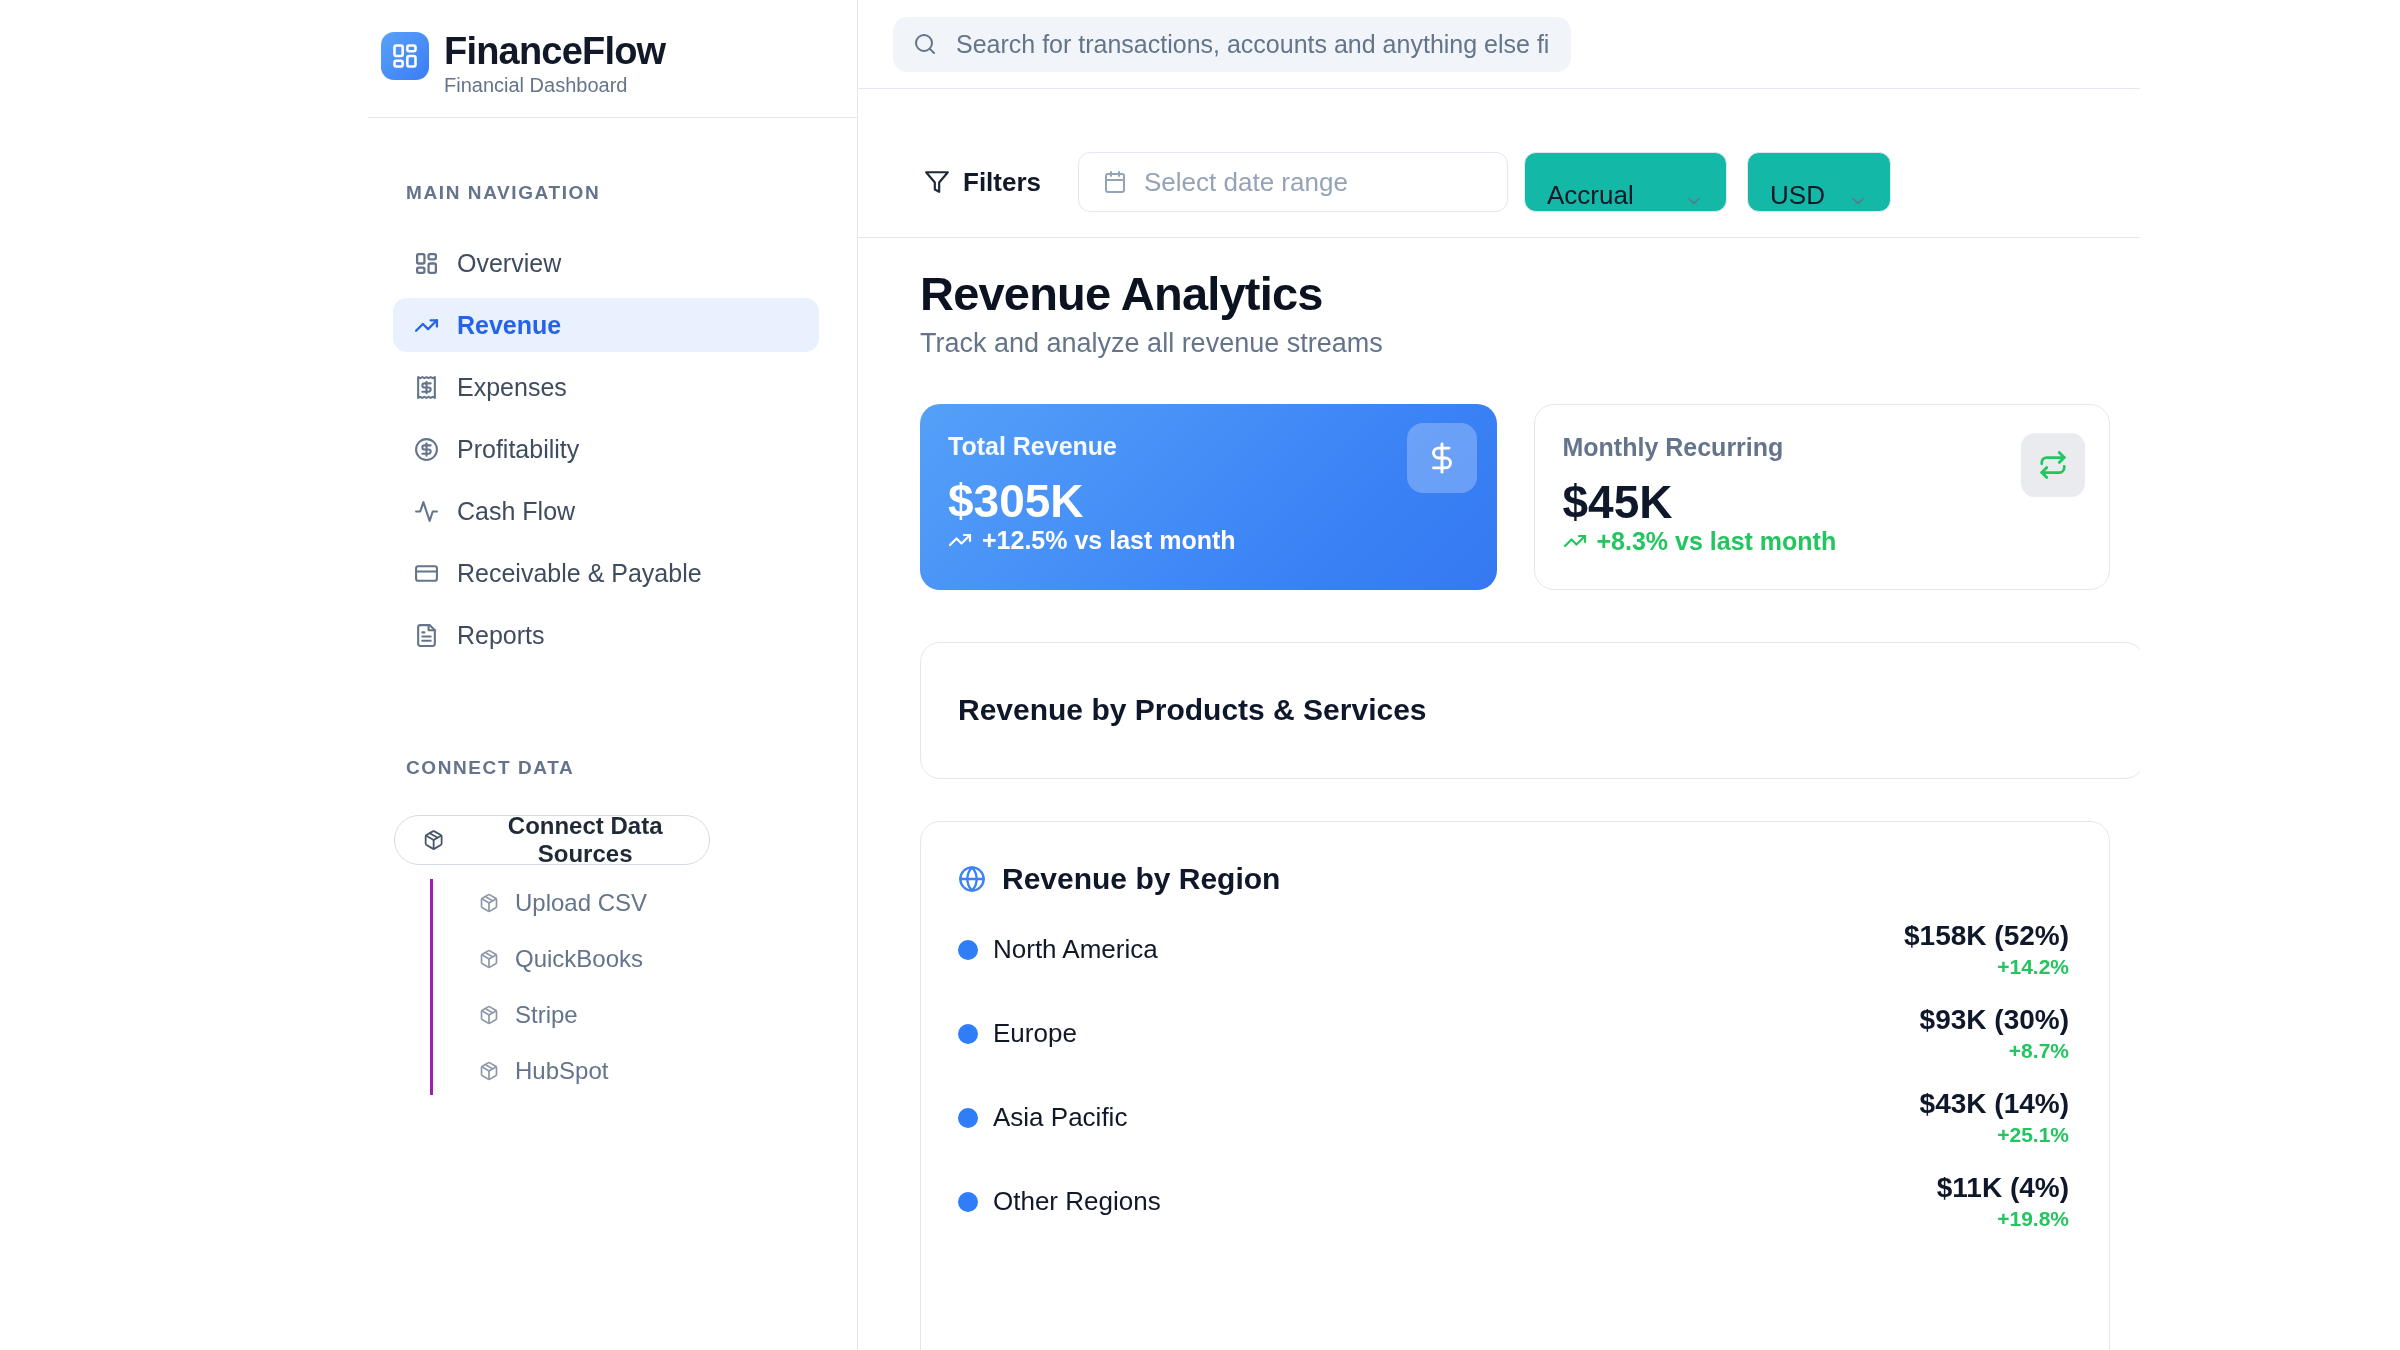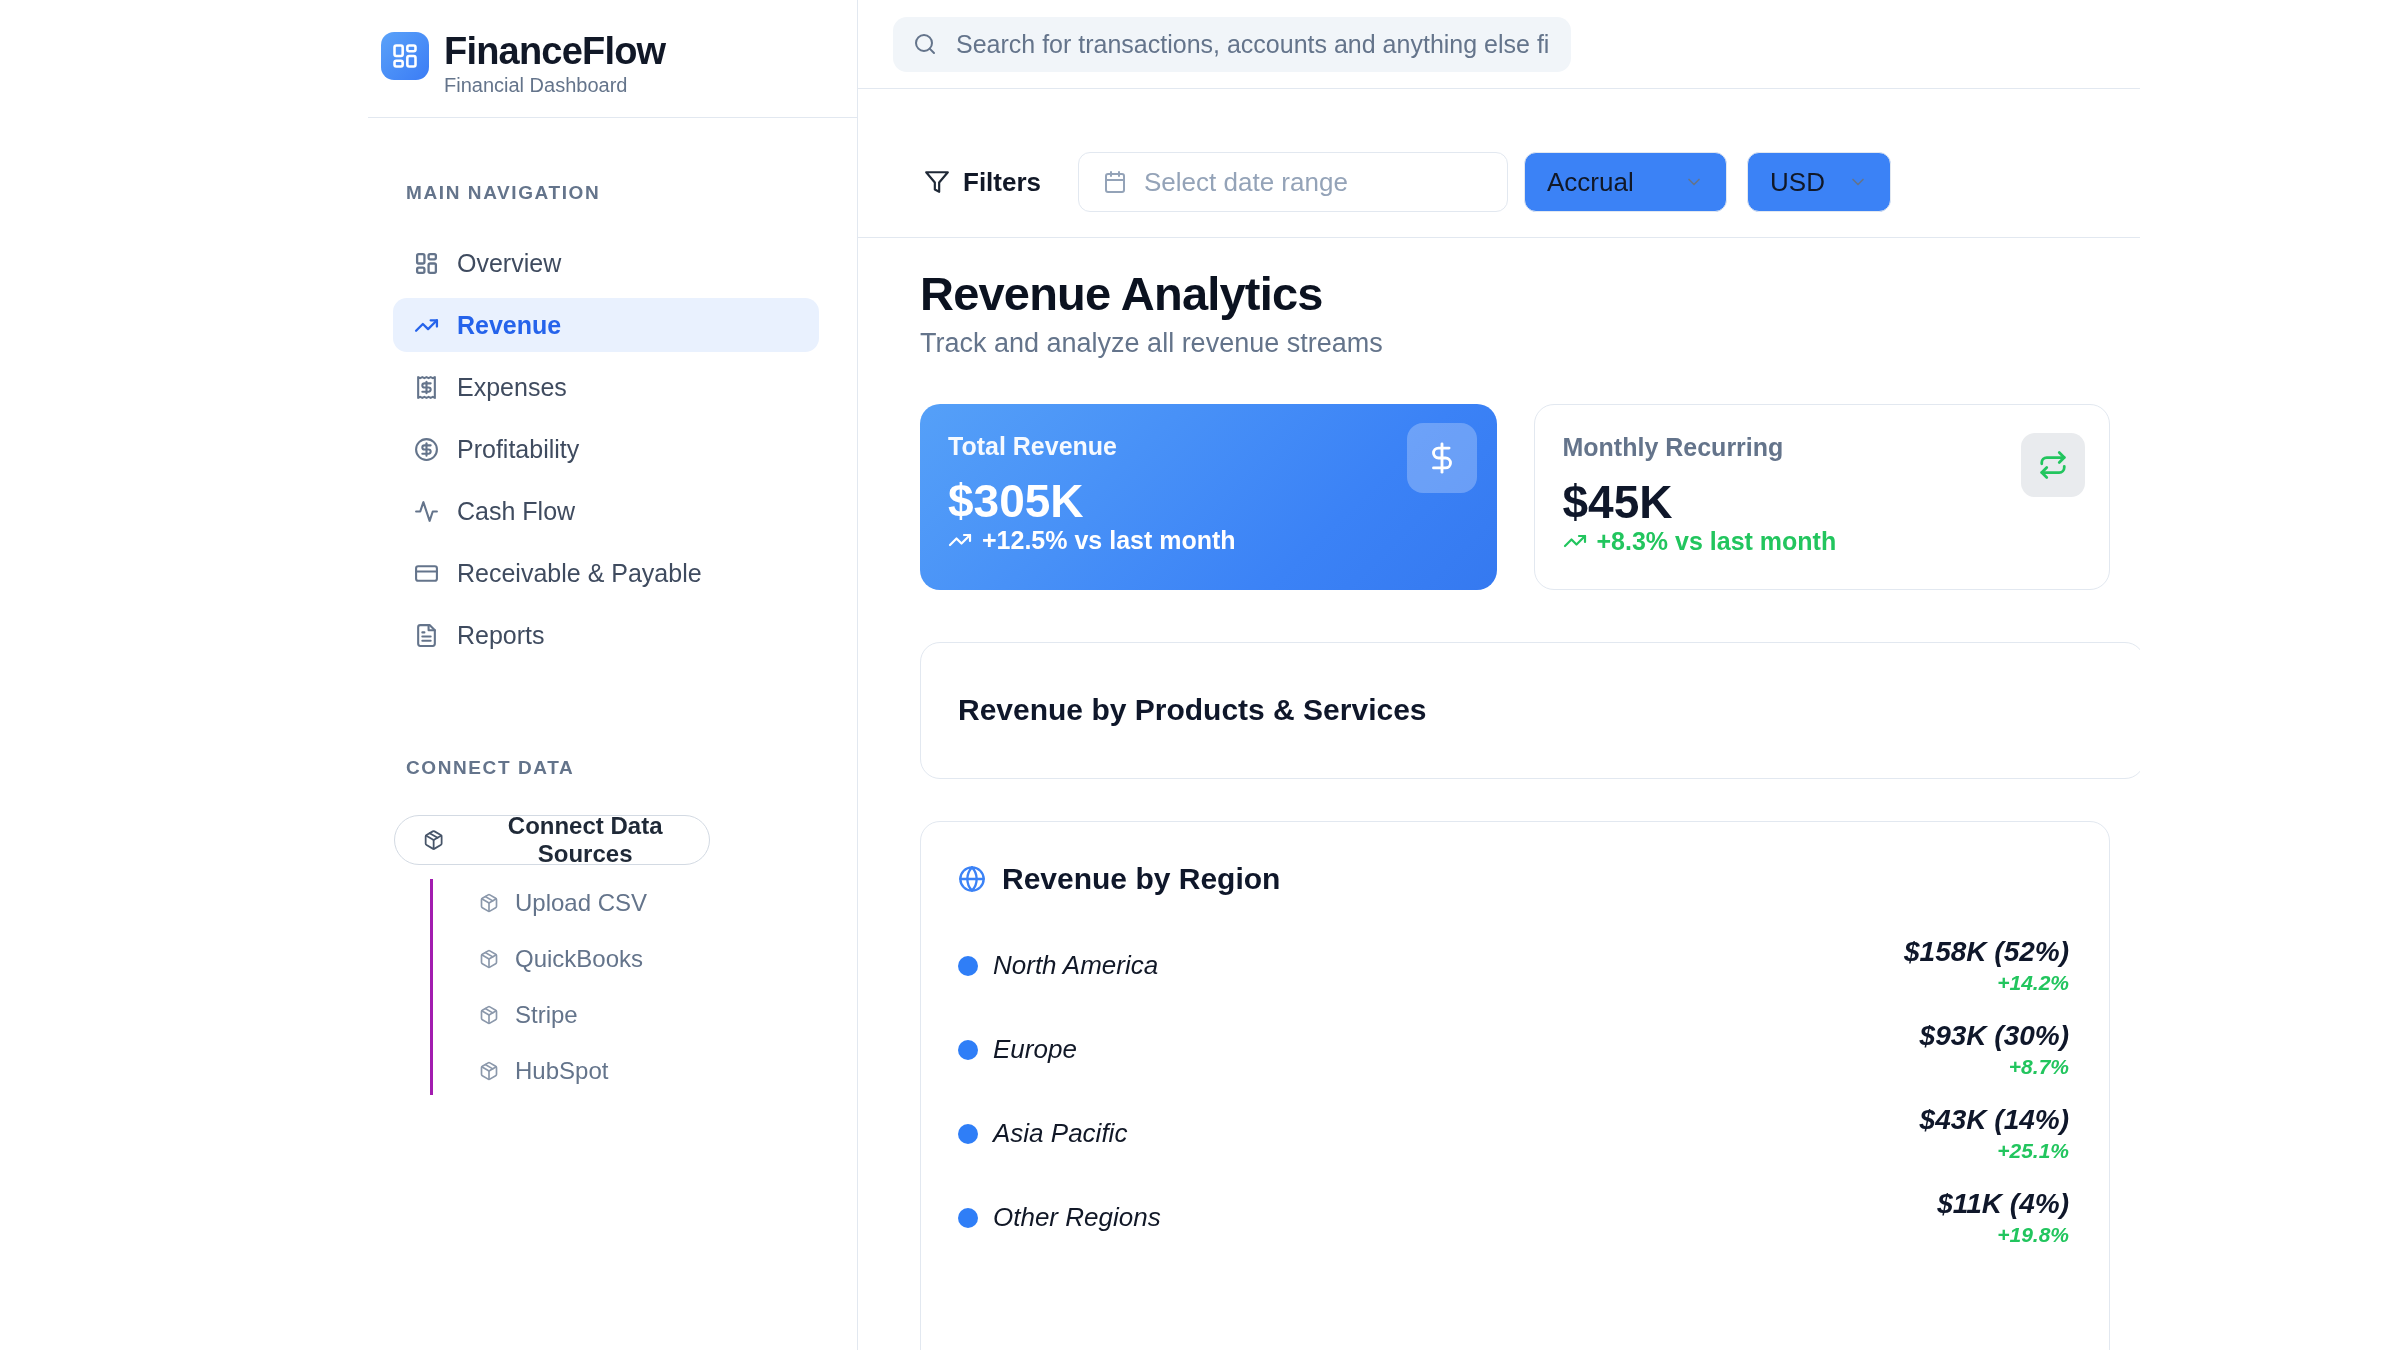--- a/index.html
+++ b/index.html
@@ -51,23 +51,23 @@
   .search-box input::placeholder{color:#64748b;}
 
   .filters-row{height:149px;box-sizing:border-box;border-bottom:1px solid #e2e8f0;display:flex;
     align-items:center;padding:38px 0 0 66px;}
   .filters-label{display:flex;align-items:center;gap:13px;font-size:26px;font-weight:600;color:#111827;
     background:none;border:none;cursor:pointer;font-family:inherit;padding:0;}
   .filters-label .icon{width:26px;height:26px;color:#1f2937;}
   .date-field{margin-left:37px;width:430px;height:60px;border:1px solid #e2e8f0;border-radius:12px;
     display:flex;align-items:center;padding:0 24px;gap:17px;font-size:26px;color:#94a3b8;box-sizing:border-box;cursor:pointer;}
   .date-field .icon{width:24px;height:24px;color:#94a3b8;flex-shrink:0;}
-  .select-field{height:60px;border:1px solid #e2e8f0;border-radius:12px;display:flex;align-items:center;
+  .select-field{height:60px;border:1px solid #e2e8f0;border-radius:12px;display:flex;align-items:flex-end;
     justify-content:space-between;padding:0 22px;font-size:26px;color:#111827;font-weight:500;
-    box-sizing:border-box;cursor:pointer;background:#3b82f6;}
+    box-sizing:border-box;cursor:pointer;background:#14b8a6;}
   .select-field .icon{width:20px;height:20px;color:#64748b;}
   .select-accrual{margin-left:16px;width:203px;}
   .select-currency{margin-left:20px;width:144px;}
 
   .content{flex:1;padding:30px 30px 4px 62px;overflow:hidden;}
   .page-title{font-size:47px;font-weight:700;color:#0b1220;letter-spacing:-0.8px;line-height:1.1;}
   .page-subtitle{font-size:27px;color:#64748b;margin-top:8px;}
 
   .stats-grid{margin-top:45px;display:grid;grid-template-columns:1fr 1fr;gap:37px;}
   .stat-card{height:186px;border-radius:20px;position:relative;padding:28px;box-sizing:border-box;}
@@ -90,21 +90,21 @@
   .plain .stat-iconbox .icon{width:30px;height:30px;}
 
   .products-card{margin-top:52px;height:137px;width:calc(100% + 35px);border:1px solid #e2e8f0;border-radius:20px;
     display:flex;align-items:center;padding-left:37px;box-sizing:border-box;background:#fff;}
   .section-title{font-size:30px;font-weight:700;color:#0f172a;}
 
   .region-card{margin-top:42px;height:600px;border:1px solid #e2e8f0;border-radius:20px;
     padding:40px 40px 0 37px;box-sizing:border-box;background:#fff;}
   .region-header{display:flex;align-items:center;gap:16px;}
   .region-header .icon{width:28px;height:28px;color:#3b82f6;flex-shrink:0;}
-  .region-rows{margin-top:40px;display:flex;flex-direction:column;gap:24px;font-style:italic;}
+  .region-rows{margin-top:24px;display:flex;flex-direction:column;gap:24px;}
   .region-row{display:flex;justify-content:space-between;align-items:center;height:60px;}
   .region-left{display:flex;align-items:center;gap:15px;}
   .region-dot{width:20px;height:20px;border-radius:50%;background:#2f7ef7;flex-shrink:0;}
   .region-name{font-size:26px;color:#111827;font-weight:500;}
   .region-right{text-align:right;}
   .region-value{font-size:28px;font-weight:700;color:#0f172a;line-height:1.15;}
   .region-change{font-size:21px;font-weight:600;color:#22c55e;margin-top:3px;}
 
   .icon{display:inline-flex;}
   .icon svg{width:100%;height:100%;display:block;}

